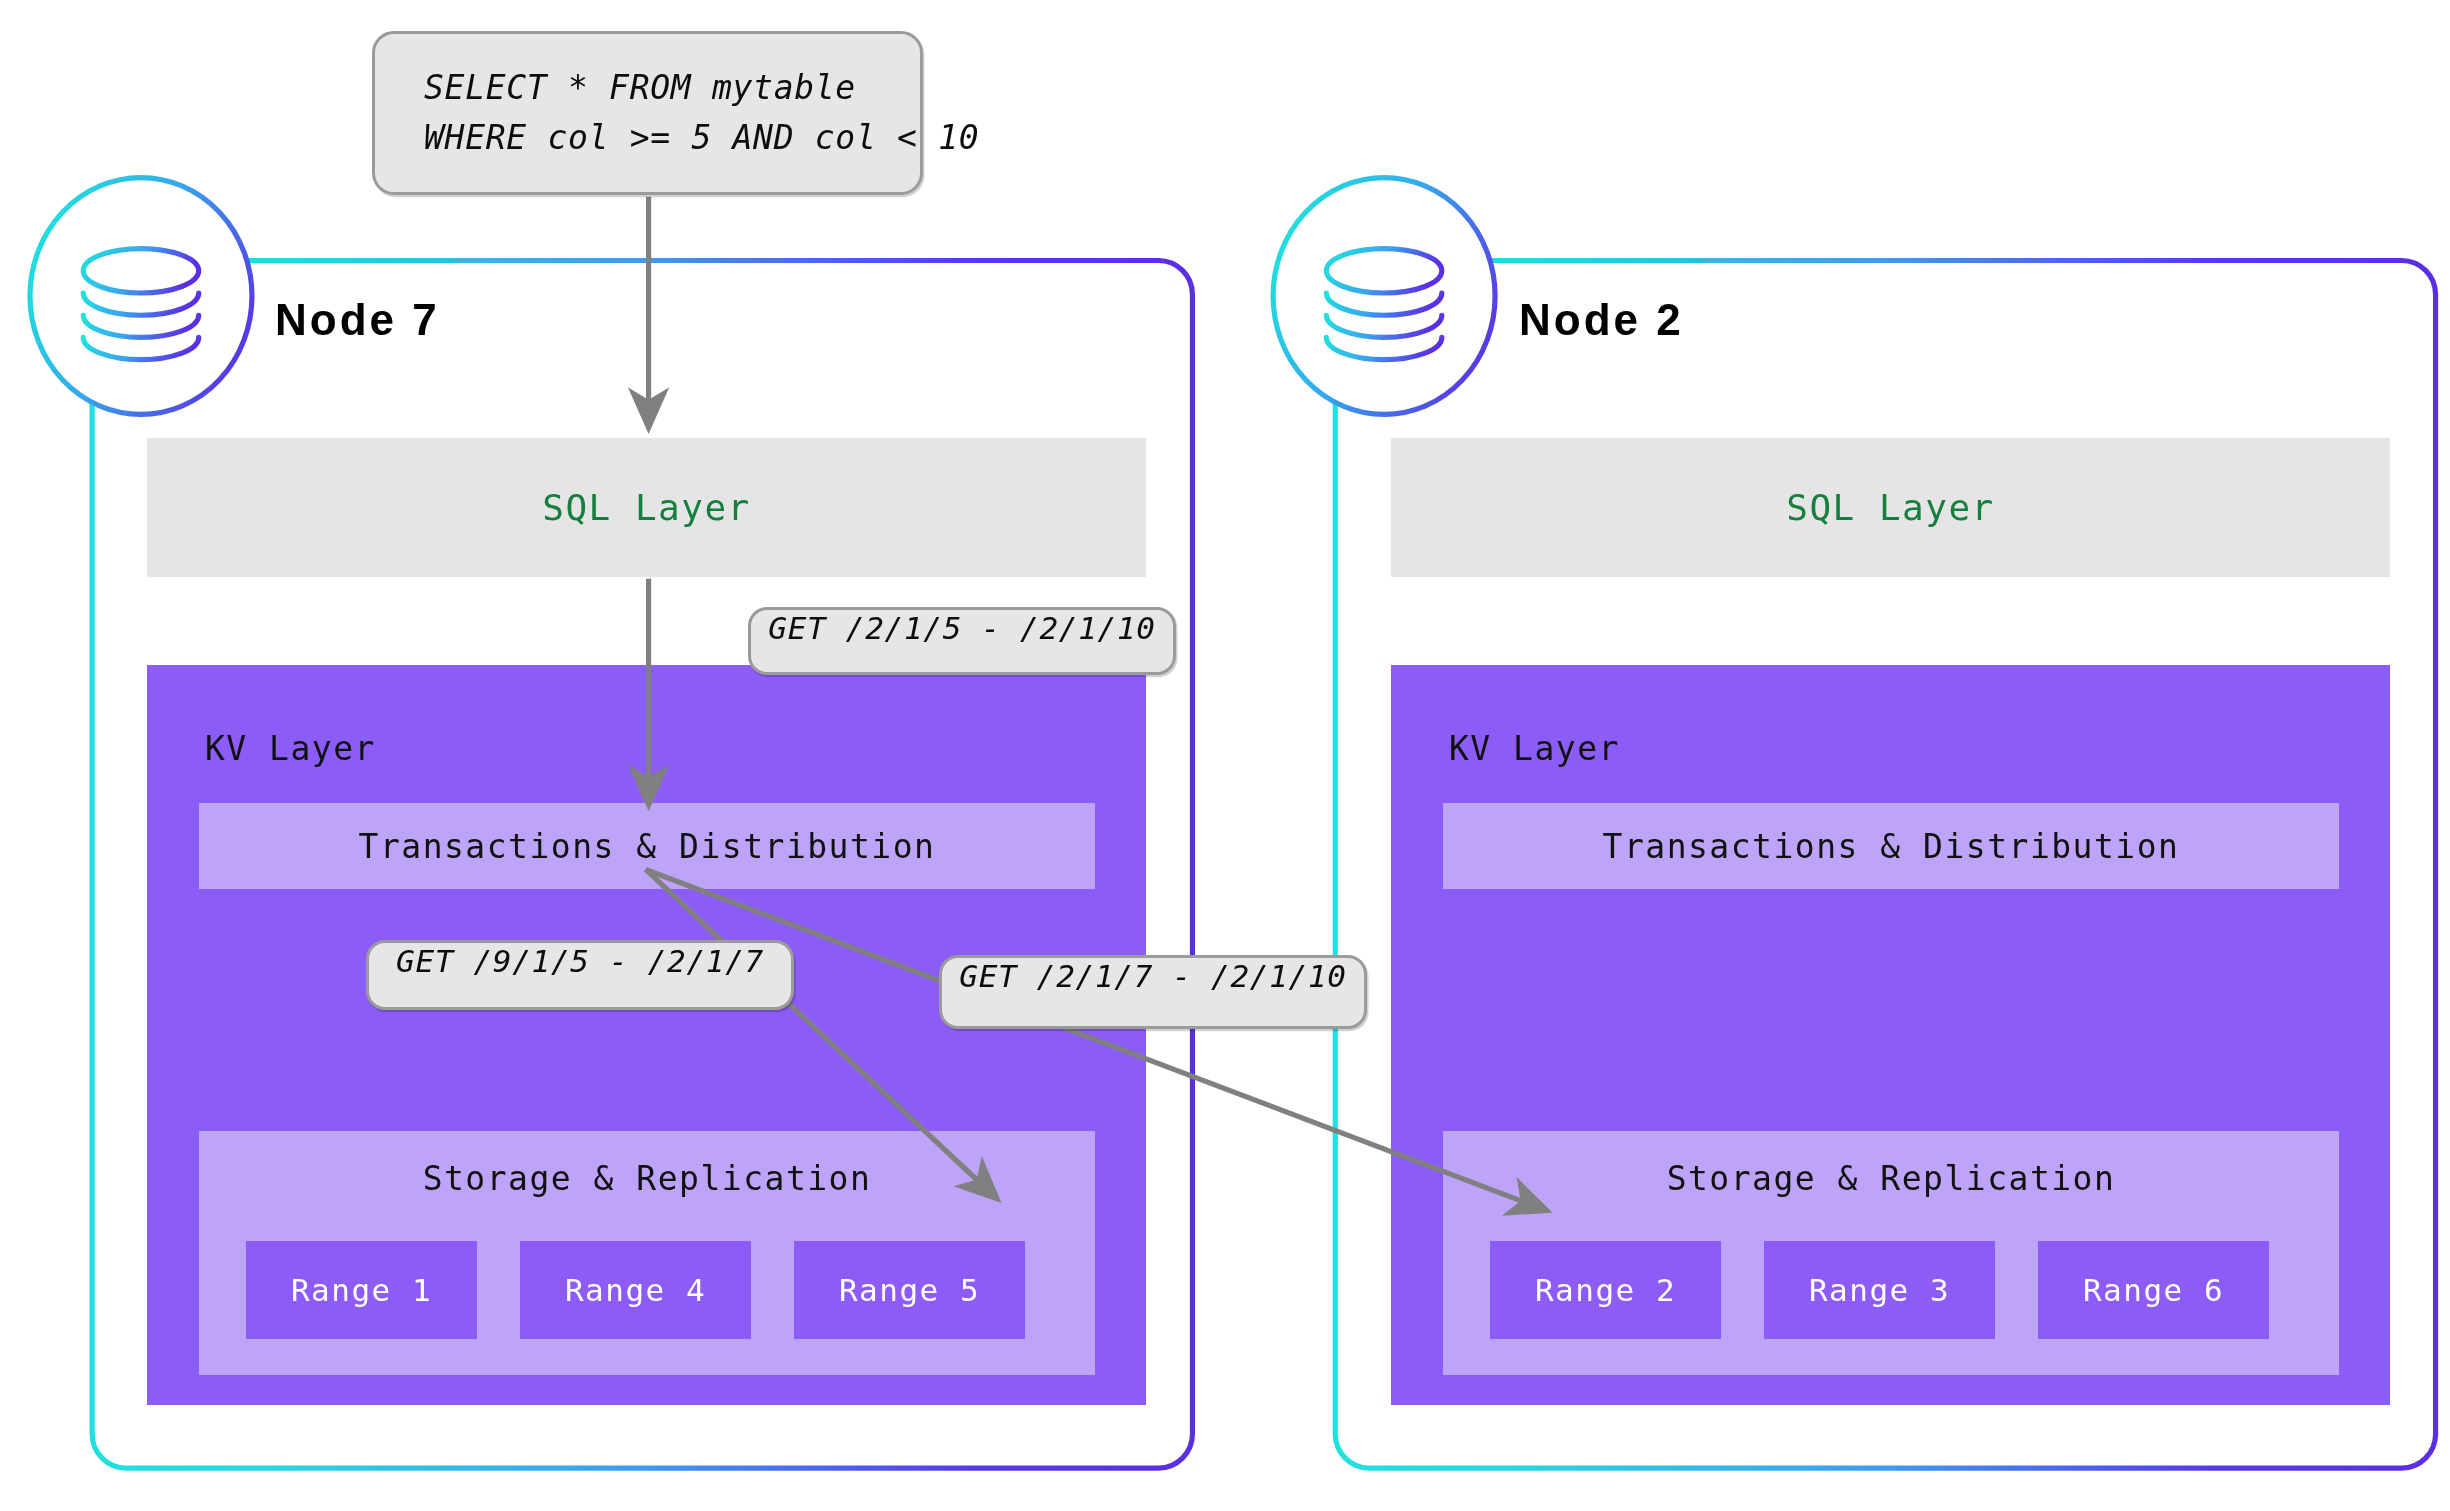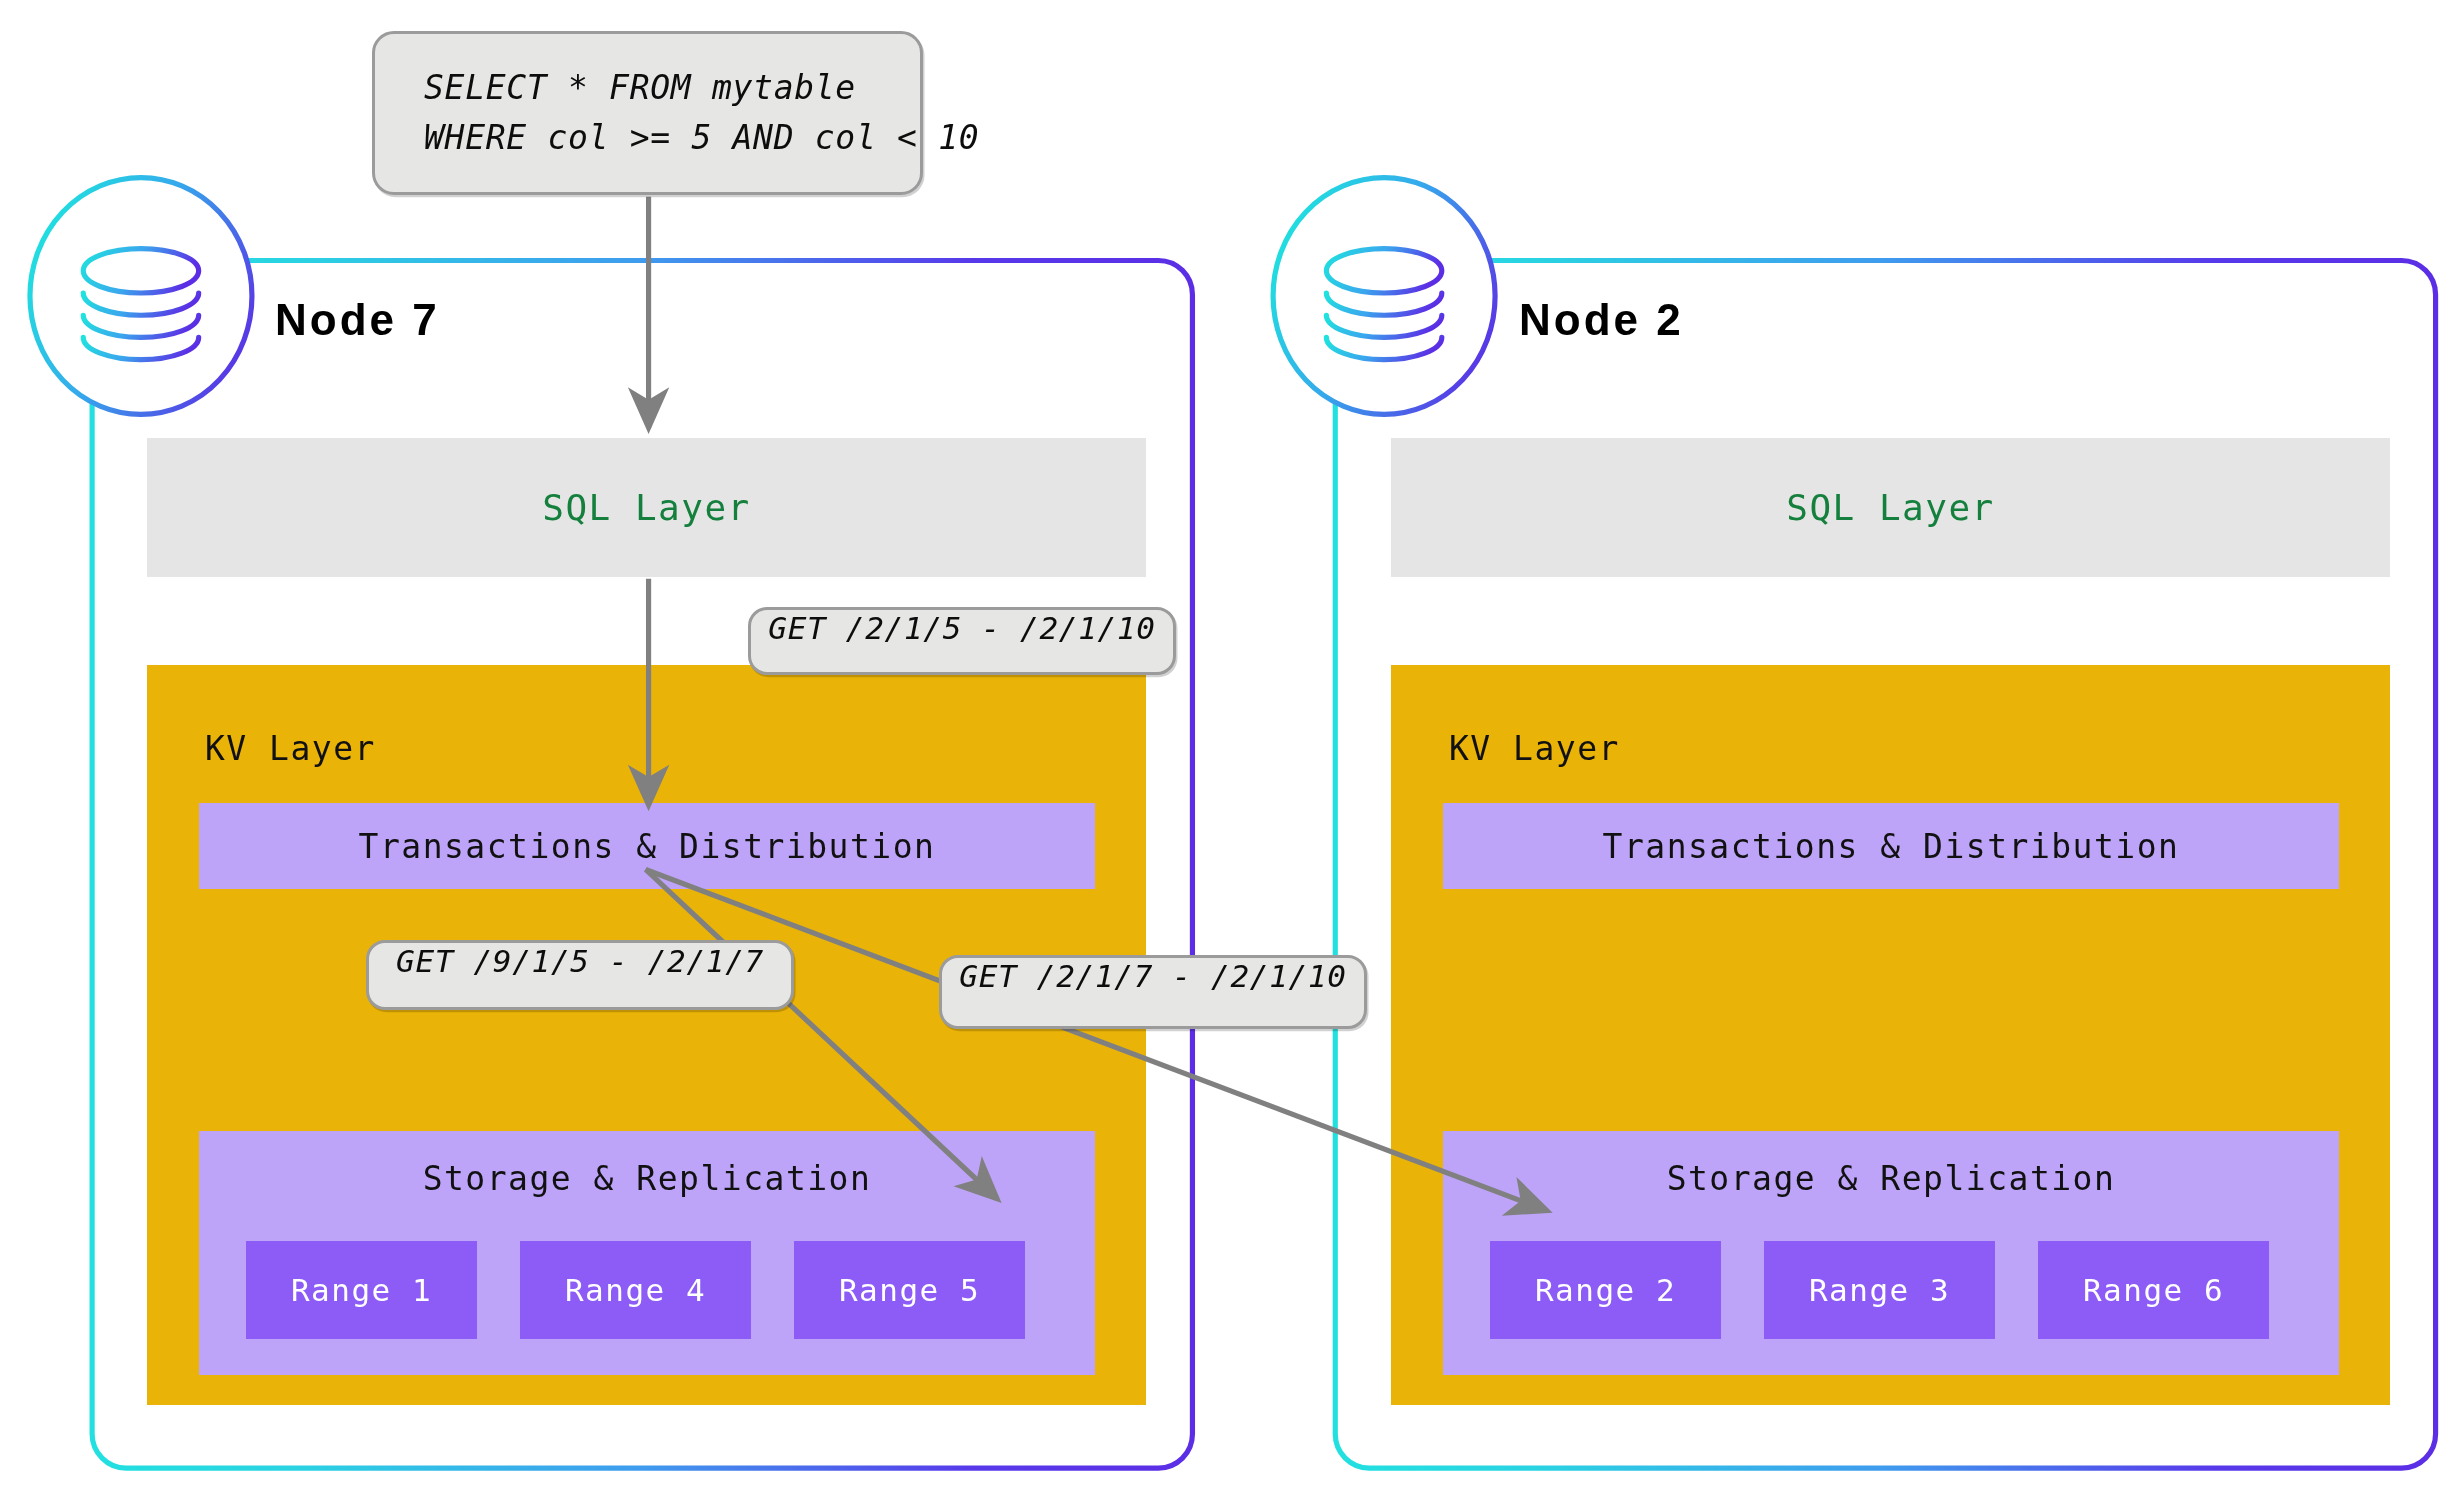--- a/index.html
+++ b/index.html
@@ -43,21 +43,21 @@
     background:#e5e5e5;
     display:flex;align-items:center;justify-content:center;
     font-size:36px;color:#15803d;letter-spacing:1.5px;
   }
   #node1-sql{left:147px;top:438px;width:999px;height:139px;}
   #node2-sql{left:1391px;top:438px;width:999px;height:139px;}
 
   
   .kv-panel{
     position:absolute;z-index:20;
-    background:#eab308;
+    background:#8b5cf6;
   }
   #node1-kv{left:147px;top:665px;width:999px;height:740px;}
   #node2-kv{left:1391px;top:665px;width:999px;height:740px;}
 
   .kv-title{
     position:absolute;left:58px;top:64px;
     font-size:33px;color:#111;letter-spacing:1.5px;
   }
 
   .txn-box{

